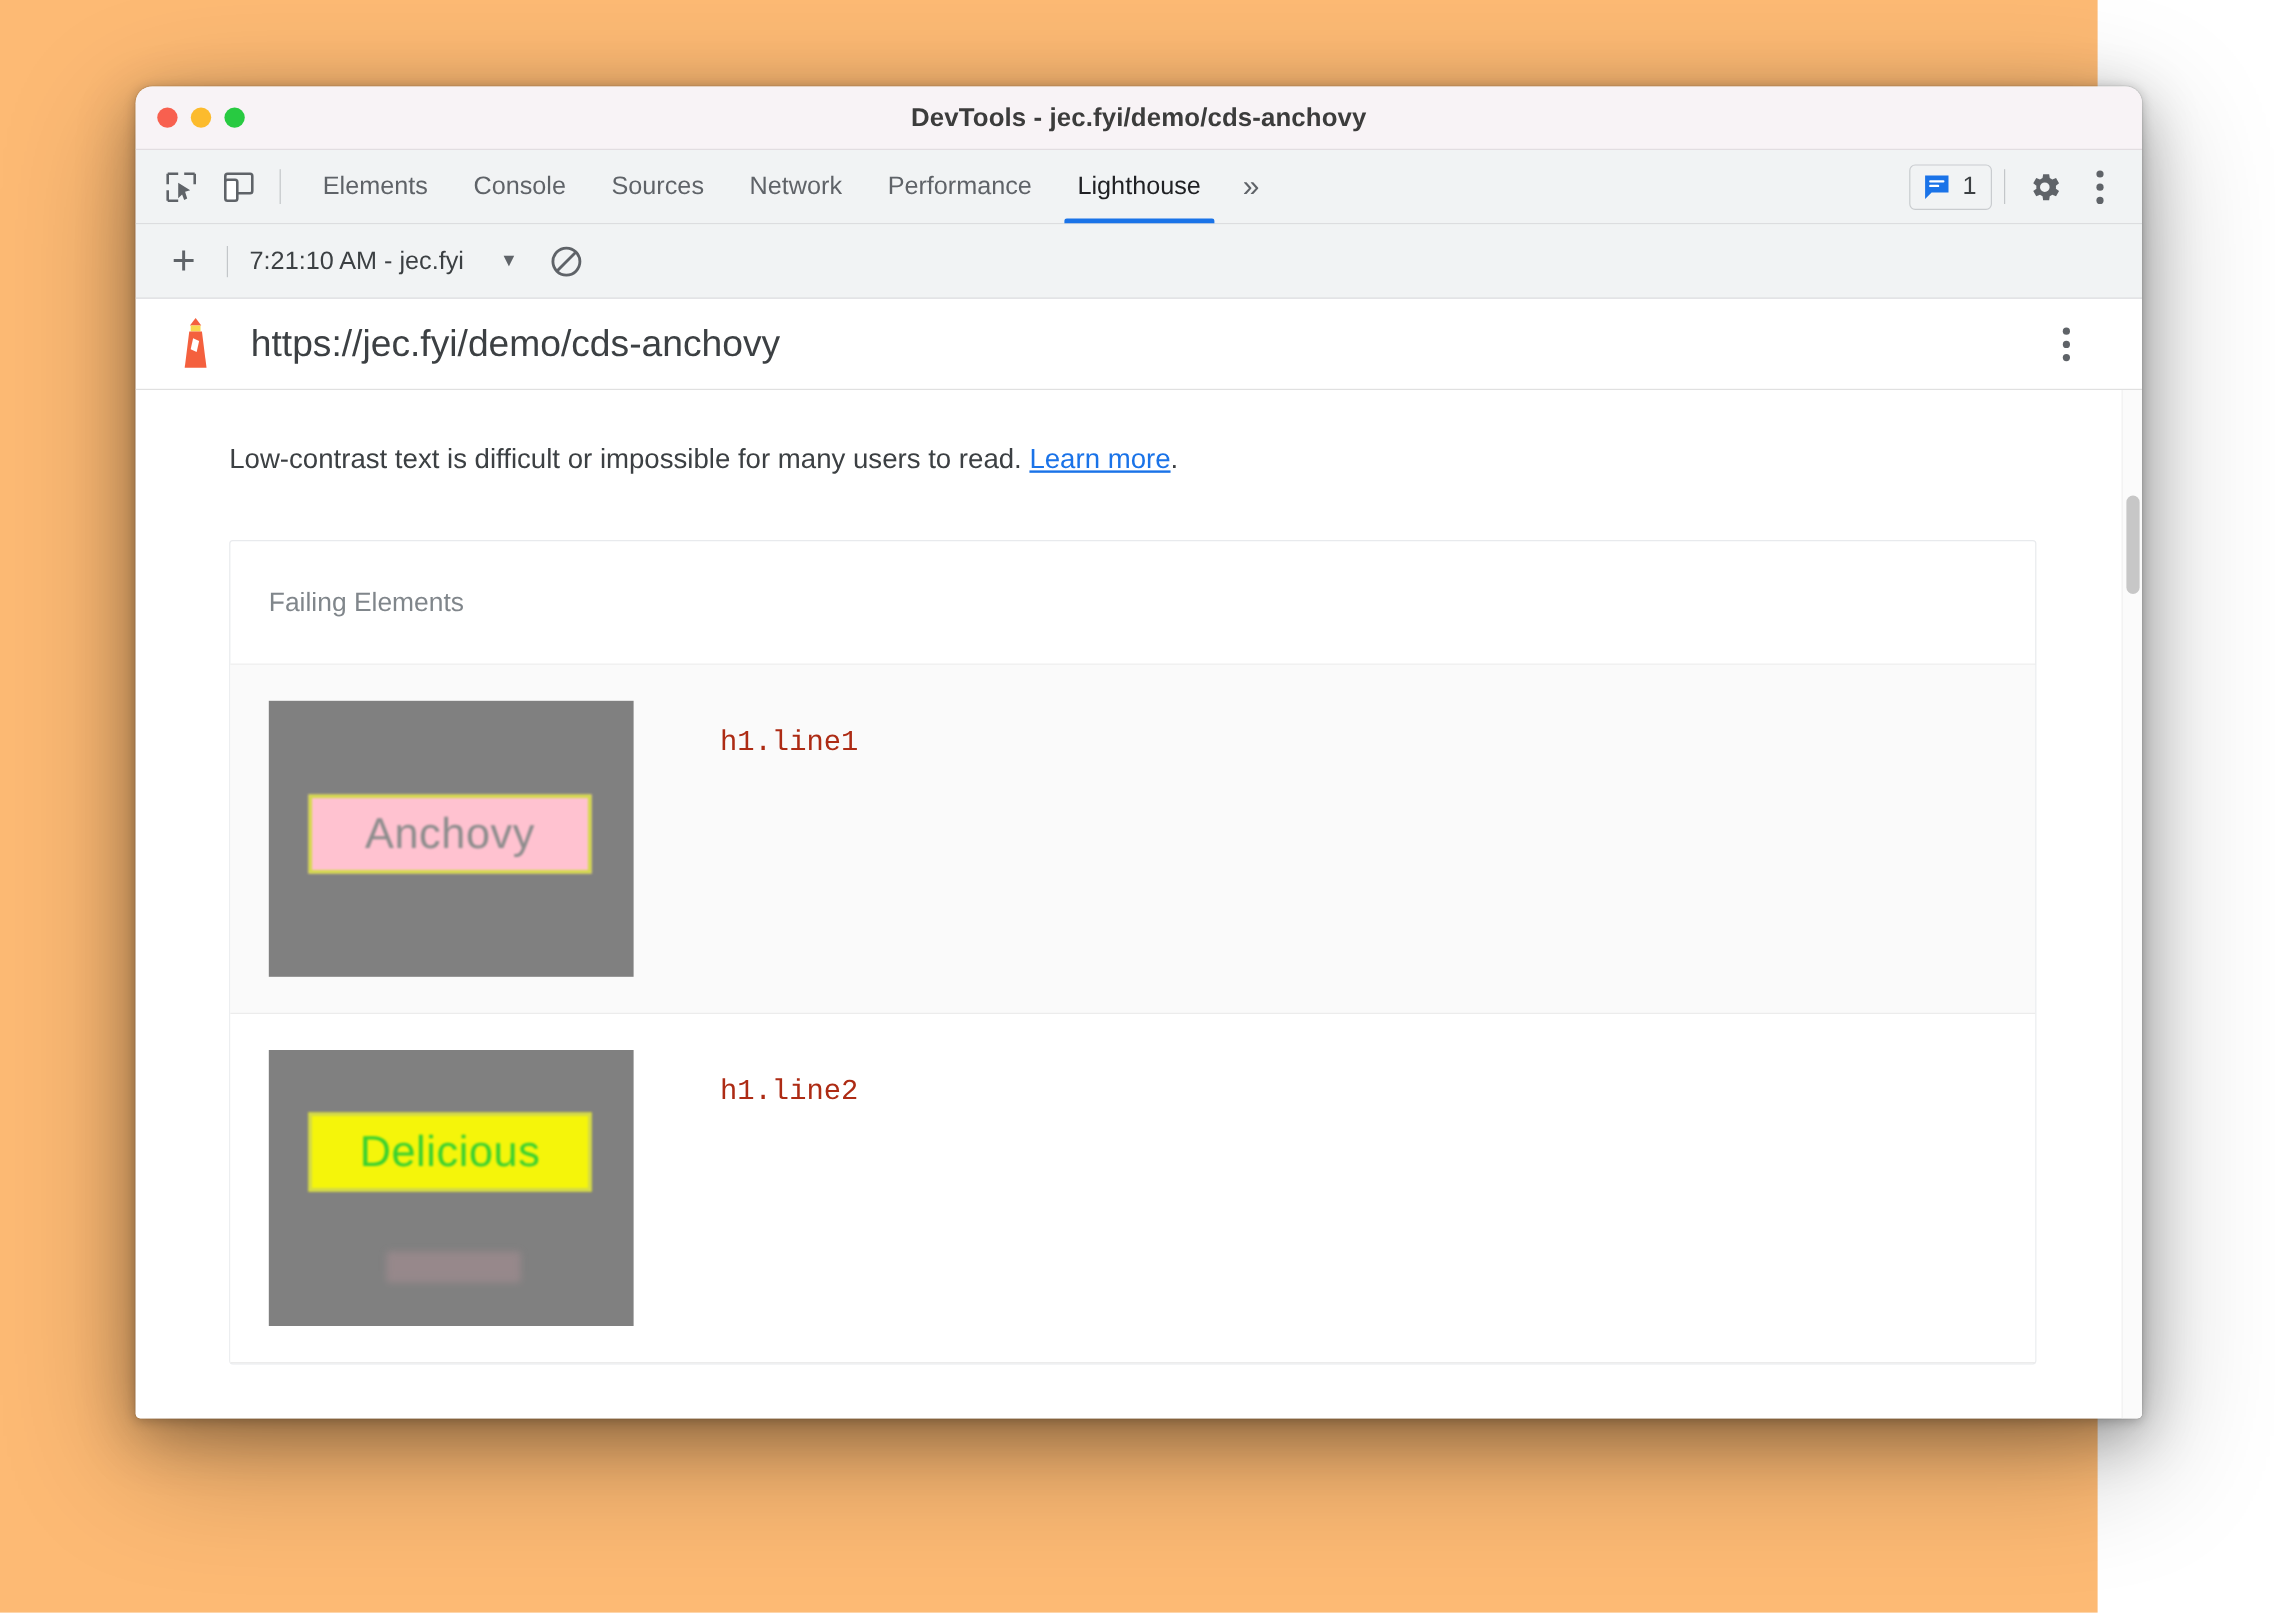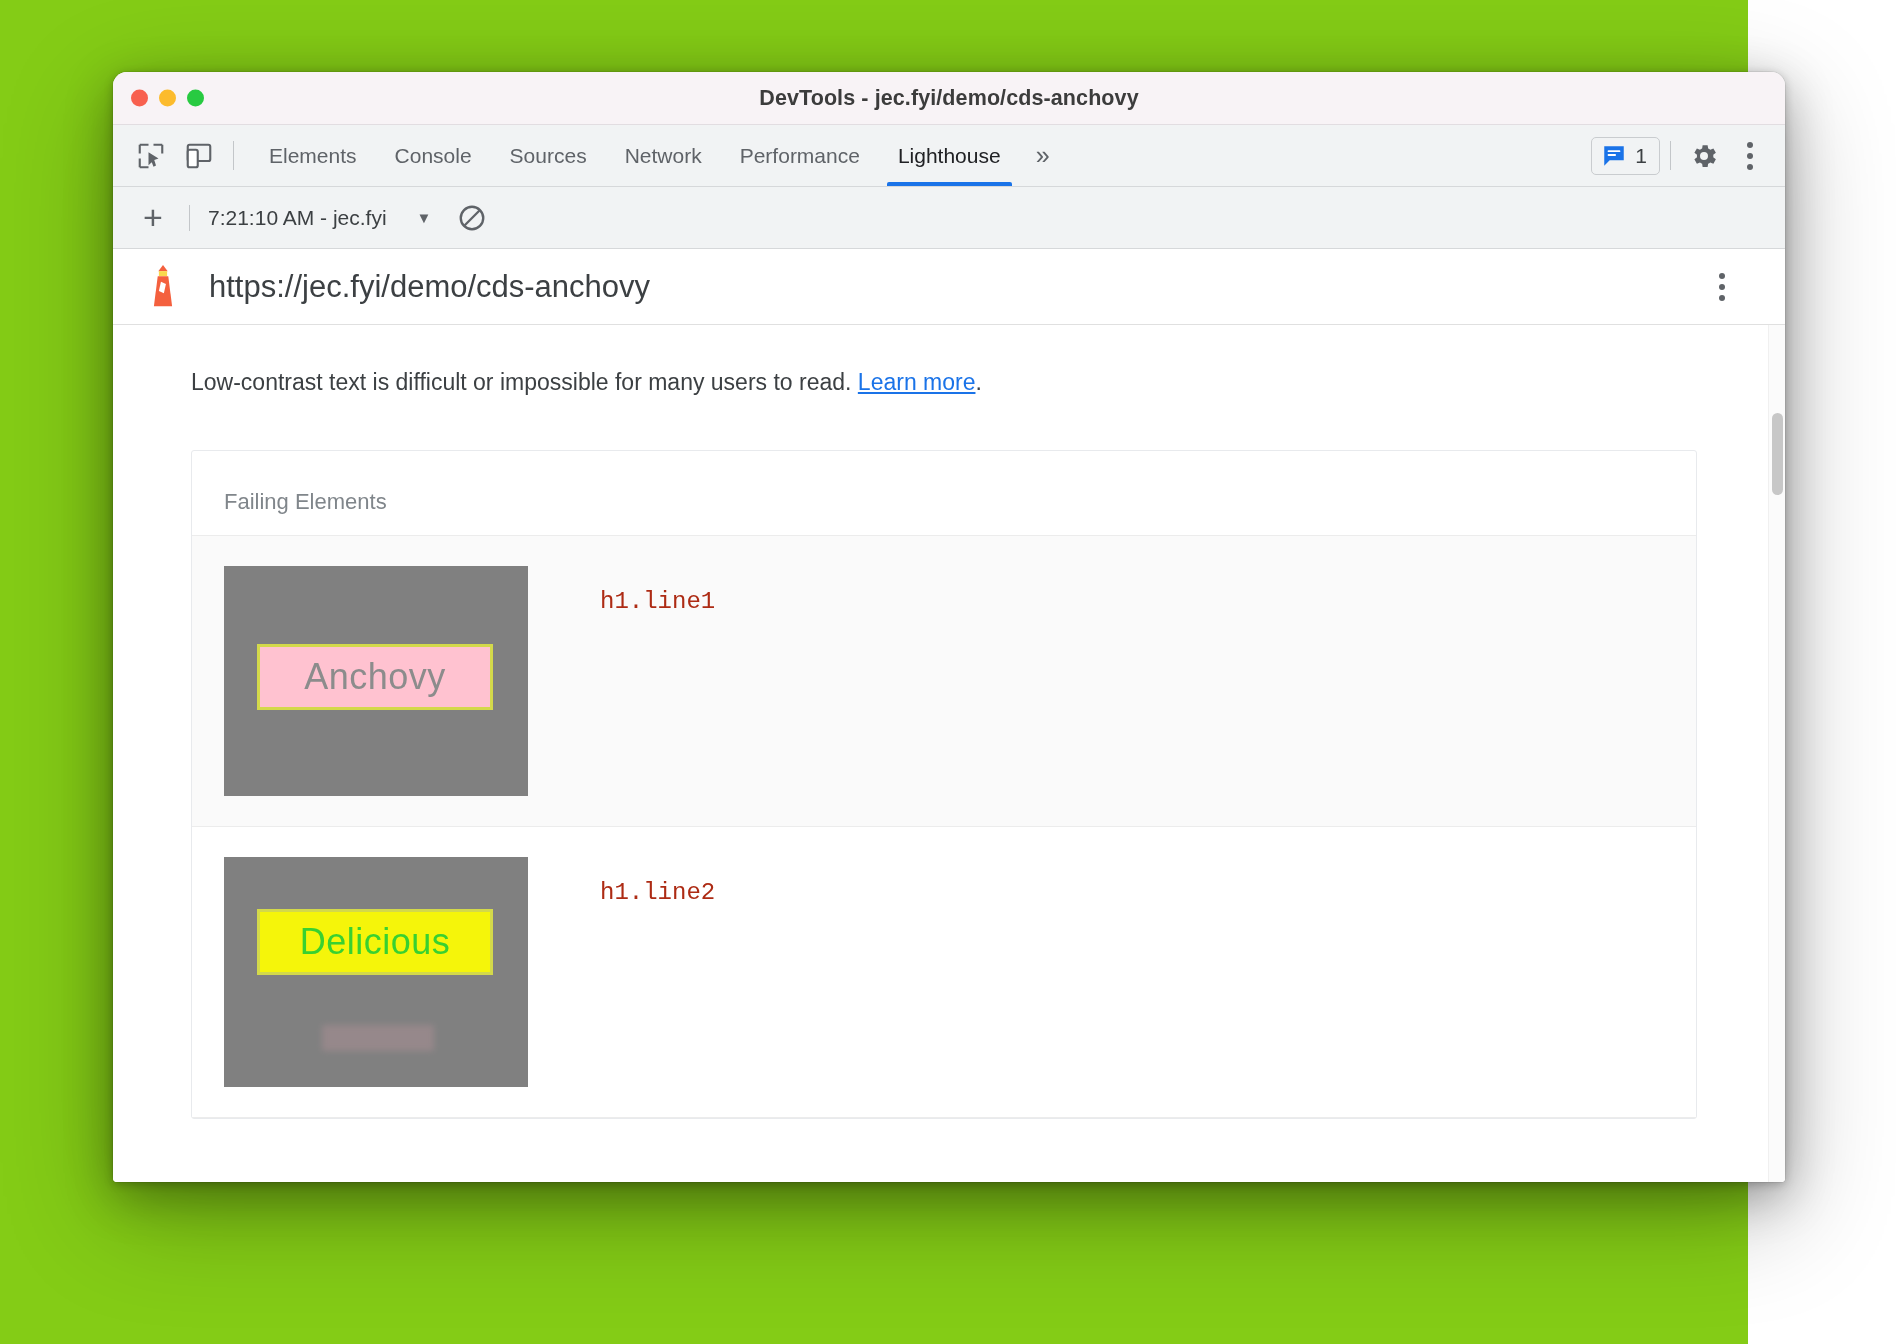--- a/index.html
+++ b/index.html
@@ -11,21 +11,21 @@
     background: #ffffff;
     font-family: "Liberation Sans", sans-serif;
     overflow: hidden;
   }
 
   
   .page {
     position: relative;
     width: 1748px;
     height: 1344px;
-    background: #84cc16;
+    background: #fdba74;
   }
 
   .window {
     position: absolute;
     left: 113px;
     top: 72px;
     width: 1672px;
     height: 1110px;
     background: #ffffff;
     border-radius: 14px 14px 4px 4px;
@@ -271,21 +271,21 @@
 
   .card {
     margin: 52px 72px 0 78px;
     border: 1px solid #e8eaed;
     border-radius: 3px;
     background: #ffffff;
   }
   .card-title {
     font-size: 22px;
     color: #80868b;
-    padding: 38px 0 20px 32px;
+    padding: 38px 0 38px 32px;
     border-bottom: 1px solid #ececec;
   }
   .row {
     display: flex;
     align-items: flex-start;
     padding: 30px 0 30px 32px;
     background: #fafafa;
     border-bottom: 1px solid #ececec;
   }
   .row.alt { background: #ffffff; }

